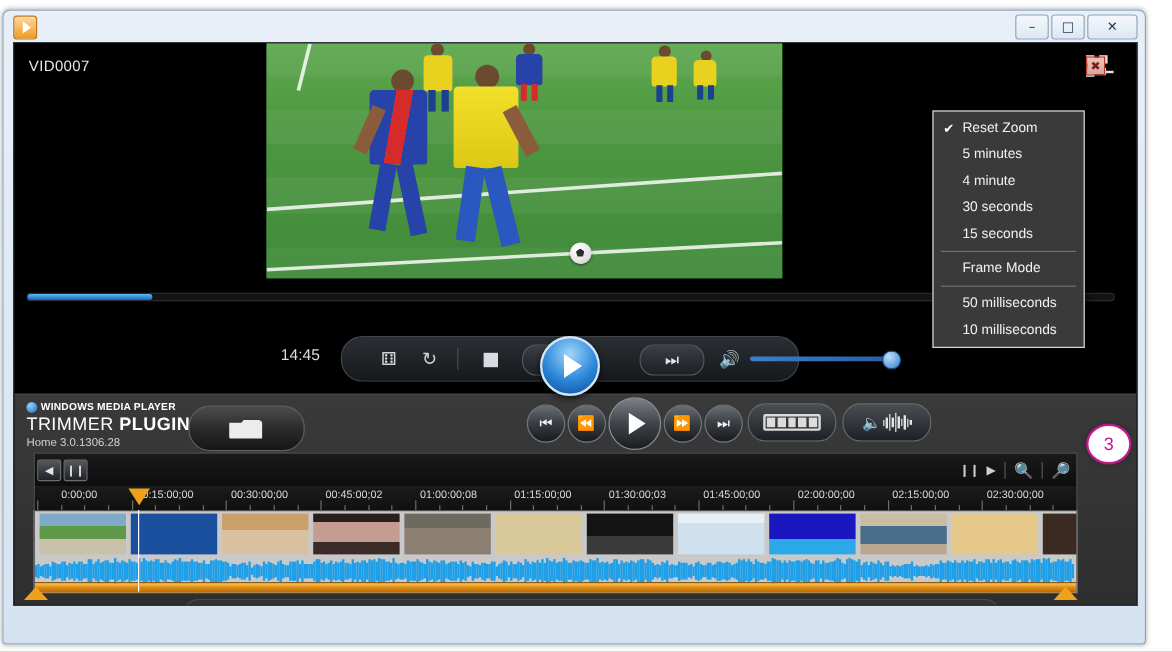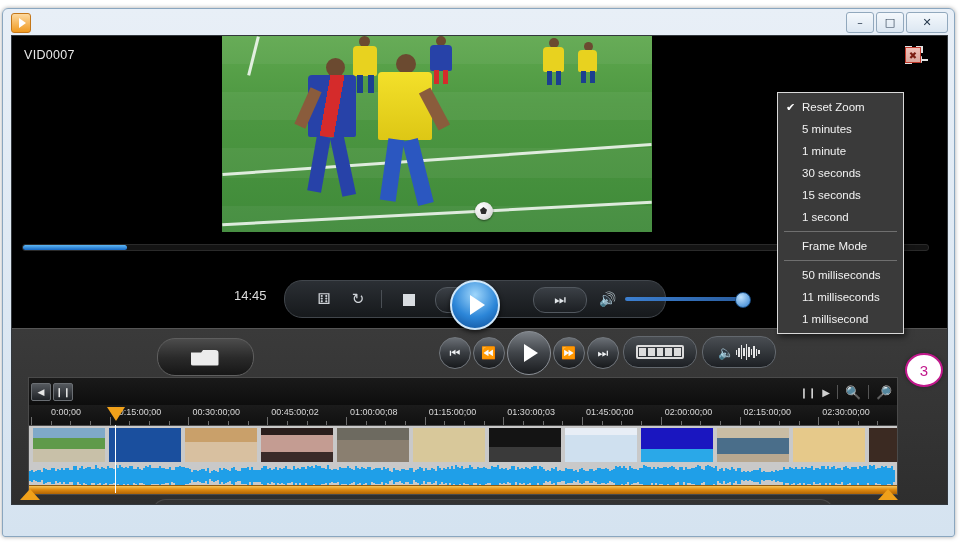--- a/index.html
+++ b/index.html
@@ -284,20 +284,30 @@
           <div class="wmp-next" style="left:248px;">⏭</div>
           <div class="wmp-ic" style="left:312px;font-size:14px;">🔊</div>
           <div class="volslider" style="left:340px;"></div>
           <div class="volknob" style="left:450px;"></div>
         </div>
         <div class="wmp-play" style="left:438px;top:14px;"></div>
       </div>
 
       <div class="trimmer">
 
+        <div class="brand">
+          <div class="b1">
+            <span class="orb"></span>
+            <span>WINDOWS MEDIA PLAYER</span>
+          </div>
+          <div class="b2">
+            <span>TRIMMER </span><b>PLUGIN</b>
+          </div>
+          <div class="b3">Home 3.0.1306.28</div>
+        </div>
 
         <div class="folder-btn">
           <div class="folder-ic"></div>
         </div>
 
 
         <div class="rbtn" style="left:427px;">⏮</div>
         <div class="rbtn" style="left:461px;">⏪</div>
         <div class="bigplay" style="left:495px;"></div>
         <div class="rbtn" style="left:541px;">⏩</div>
@@ -887,44 +897,38 @@
 
   <div class="ctxmenu" id="ctxmenu">
       <div class="ctxitem">
         <span class="chk">✔</span>
         <span>Reset Zoom</span>
       </div>
       <div class="ctxitem">
         <span>5 minutes</span>
       </div>
       <div class="ctxitem">
-        <span>1 minute</span>
+        <span>4 minute</span>
       </div>
       <div class="ctxitem">
         <span>30 seconds</span>
       </div>
       <div class="ctxitem">
         <span>15 seconds</span>
-      </div>
-      <div class="ctxitem">
-        <span>1 second</span>
       </div>
       <div class="ctxsep"></div>
       <div class="ctxitem">
         <span>Frame Mode</span>
       </div>
       <div class="ctxsep"></div>
       <div class="ctxitem">
         <span>50 milliseconds</span>
       </div>
       <div class="ctxitem">
-        <span>11 milliseconds</span>
-      </div>
-      <div class="ctxitem">
-        <span>1 millisecond</span>
+        <span>10 milliseconds</span>
       </div>
     </div>
 
   <svg class="calloutline" width="120" height="60" style="left:885px;top:345px;overflow:visible;">
     <line x1="28" y1="18" x2="5" y2="7" stroke="#c2188c" stroke-width="3"></line>
     <polygon points="10,0 -4,6 10,14" fill="#c2188c"></polygon>
   </svg>
   <div class="callout">
     <span>3</span>
   </div>

